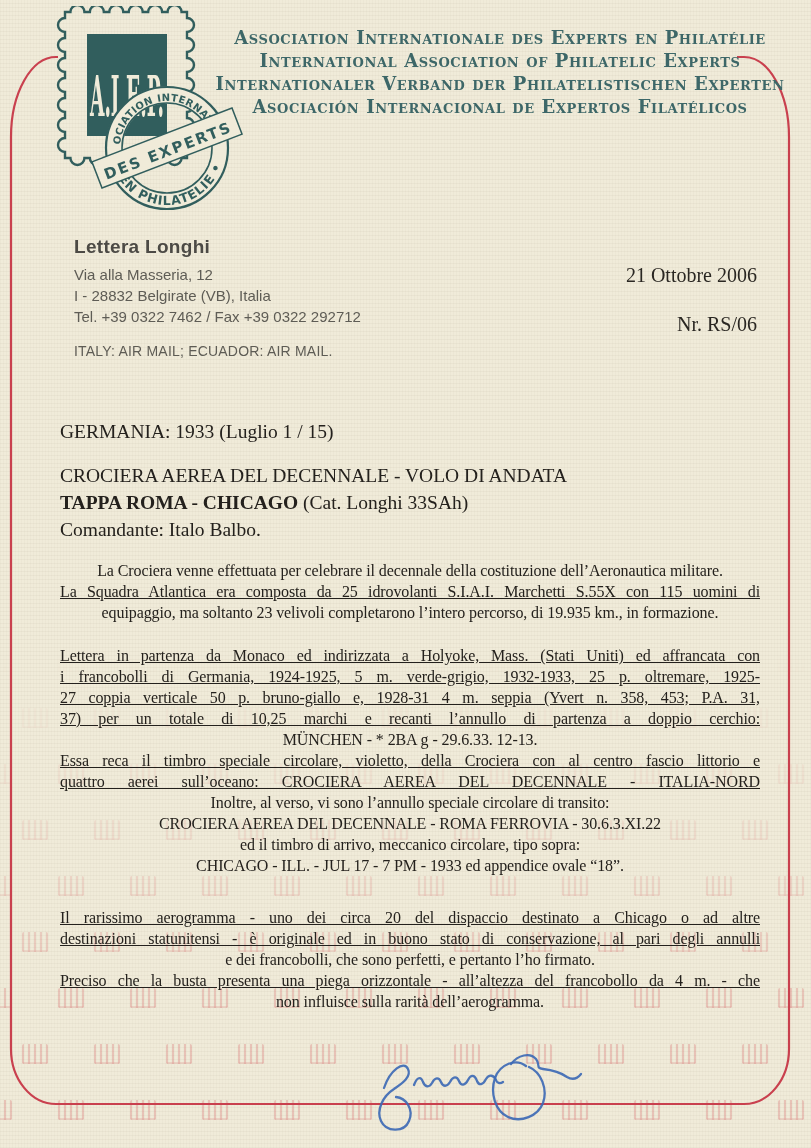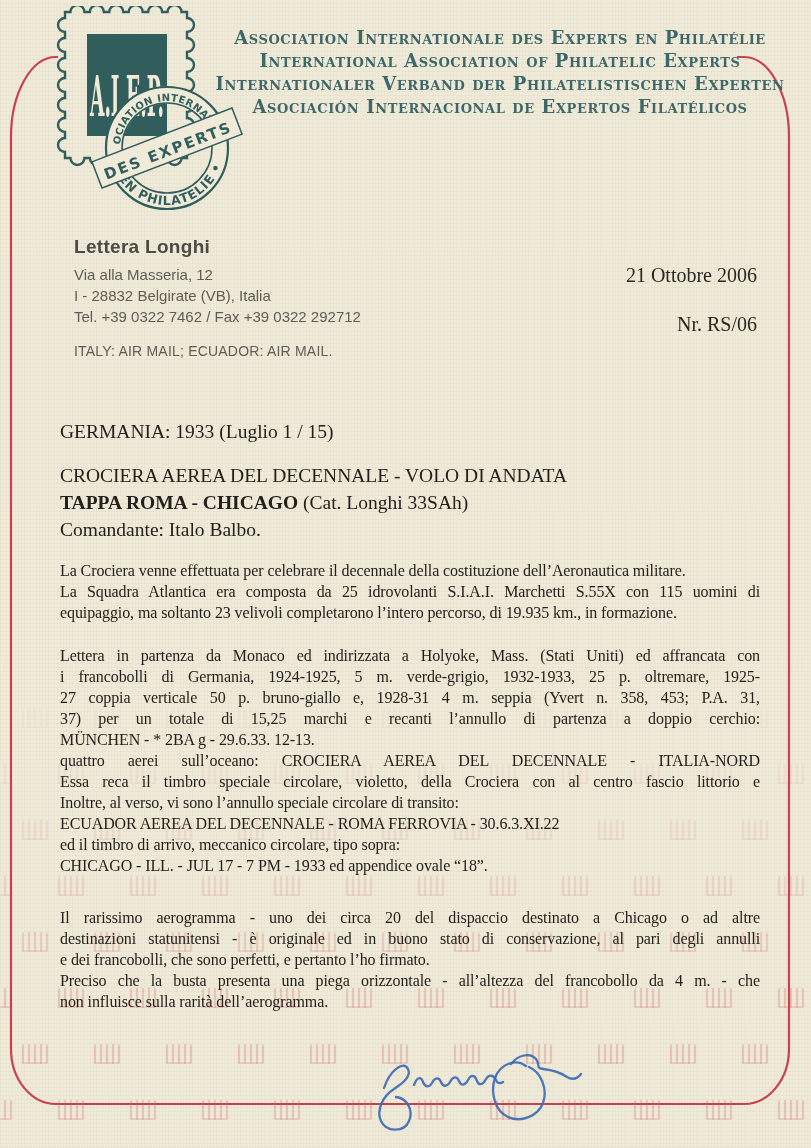--- a/index.html
+++ b/index.html
@@ -39,22 +39,22 @@
   
   #meta{right:54px;top:264px;text-align:right;color:#2a2722;}
   .meta-date{font-size:20px;}
   .meta-ref{font-size:20px;margin-top:26px;}
   
   #main{left:60px;top:386px;width:700px;color:#24211d;margin-top:32px;}
   .country-line{font-size:19.5px;line-height:27px;margin-bottom:17px;}
   .t-line{font-size:19.5px;line-height:27px;}
   .b{font-weight:bold;}
   #paragraphs{margin-top:17px;}
-  .para .line{font-size:16px;line-height:21px;letter-spacing:-0.1px;text-align:left;white-space:nowrap;}
-  .para .line.jst{white-space:normal;text-align:justify;text-align-last:justify;}
+  .para .line{font-size:16px;line-height:21px;letter-spacing:-0.1px;text-align:center;white-space:nowrap;}
+  .para .line.jst{white-space:normal;text-align:justify;text-align-last:justify;text-decoration:underline;}
   .para:nth-child(2){margin-top:22px;}
   .para:nth-child(3){margin-top:31px;}
   .para:nth-child(4){margin-top:40px;}
   
   #signature{left:368px;top:1048px;}
   .sig{fill:none;stroke:#3e6ab5;stroke-width:2.3px;stroke-linecap:round;stroke-linejoin:round;opacity:.92;}
 </style>
 </head>
 <body>
 
@@ -222,26 +222,26 @@
   <div id="paragraphs">
       <div class="para">
         <div class="line">La Crociera venne effettuata per celebrare il decennale della costituzione dell’Aeronautica militare.</div>
         <div class="line jst">La Squadra Atlantica era composta da 25 idrovolanti S.I.A.I. Marchetti S.55X con 115 uomini di</div>
         <div class="line">equipaggio, ma soltanto 23 velivoli completarono l’intero percorso, di 19.935 km., in formazione.</div>
       </div>
       <div class="para">
         <div class="line jst">Lettera in partenza da Monaco ed indirizzata a Holyoke, Mass. (Stati Uniti) ed affrancata con</div>
         <div class="line jst">i francobolli di Germania, 1924-1925, 5 m. verde-grigio, 1932-1933, 25 p. oltremare, 1925-</div>
         <div class="line jst">27 coppia verticale 50 p. bruno-giallo e, 1928-31 4 m. seppia  (Yvert n. 358, 453; P.A. 31,</div>
-        <div class="line jst">37) per un totale di 15,25 marchi e recanti l’annullo di partenza a doppio cerchio:</div>
+        <div class="line jst">37) per un totale di 10,25 marchi e recanti l’annullo di partenza a doppio cerchio:</div>
         <div class="line">MÜNCHEN - * 2BA g - 29.6.33. 12-13.</div>
+        <div class="line jst">Essa reca il timbro speciale circolare, violetto, della Crociera con al centro fascio littorio e</div>
         <div class="line jst">quattro aerei sull’oceano: CROCIERA AEREA DEL DECENNALE - ITALIA-NORD</div>
-        <div class="line jst">Essa reca il timbro speciale circolare, violetto, della Crociera con al centro fascio littorio e</div>
         <div class="line">Inoltre, al verso, vi sono l’annullo speciale circolare di transito:</div>
-        <div class="line">ECUADOR AEREA DEL DECENNALE - ROMA FERROVIA - 30.6.3.XI.22</div>
+        <div class="line">CROCIERA AEREA DEL DECENNALE - ROMA FERROVIA - 30.6.3.XI.22</div>
         <div class="line">ed il timbro di arrivo, meccanico circolare, tipo sopra:</div>
         <div class="line">CHICAGO - ILL. - JUL 17 - 7 PM - 1933 ed appendice ovale “18”.</div>
       </div>
       <div class="para">
         <div class="line jst">Il rarissimo aerogramma - uno dei circa 20 del dispaccio destinato a Chicago o ad altre</div>
         <div class="line jst">destinazioni statunitensi - è originale ed in buono stato di conservazione, al pari degli annulli</div>
         <div class="line">e dei francobolli, che sono perfetti, e pertanto l’ho firmato.</div>
         <div class="line jst">Preciso che la busta presenta una piega orizzontale - all’altezza del francobollo da 4 m. - che</div>
         <div class="line">non influisce sulla rarità dell’aerogramma.</div>
       </div>

